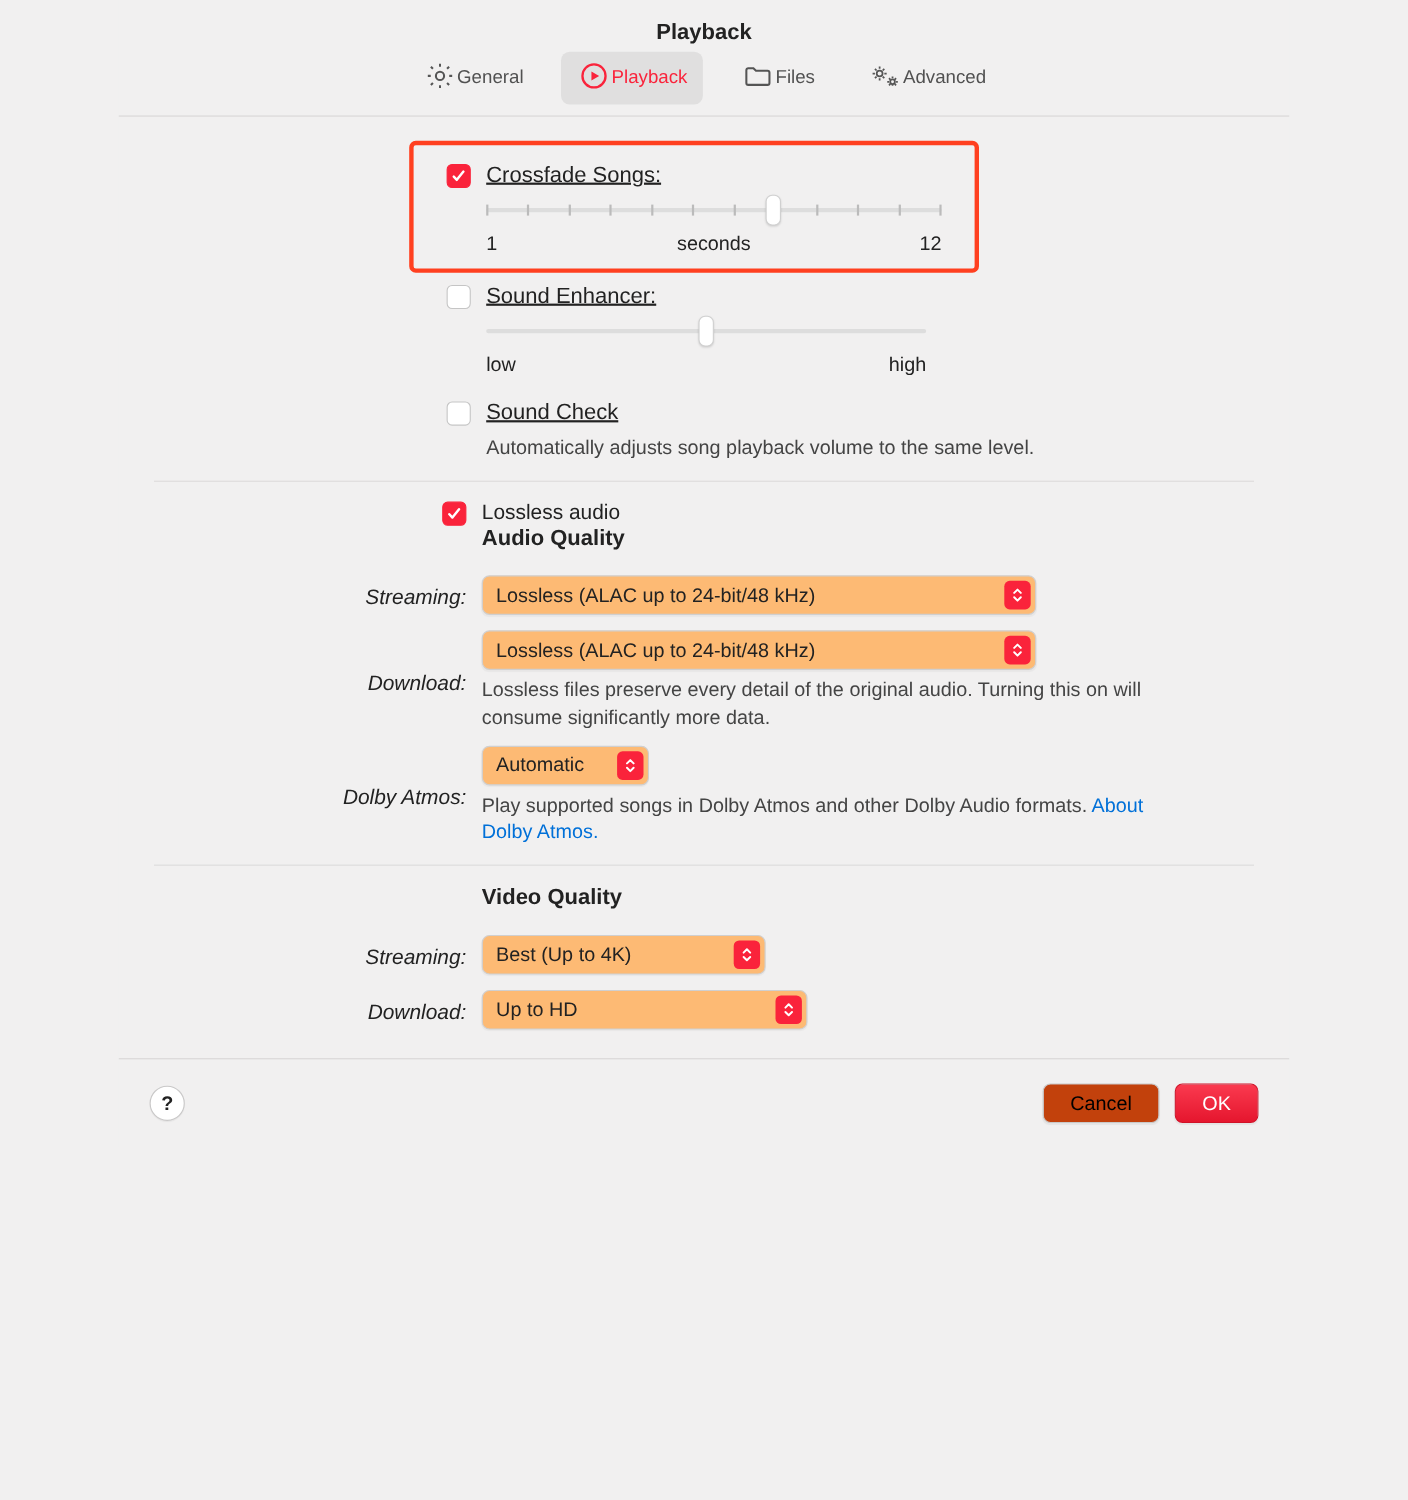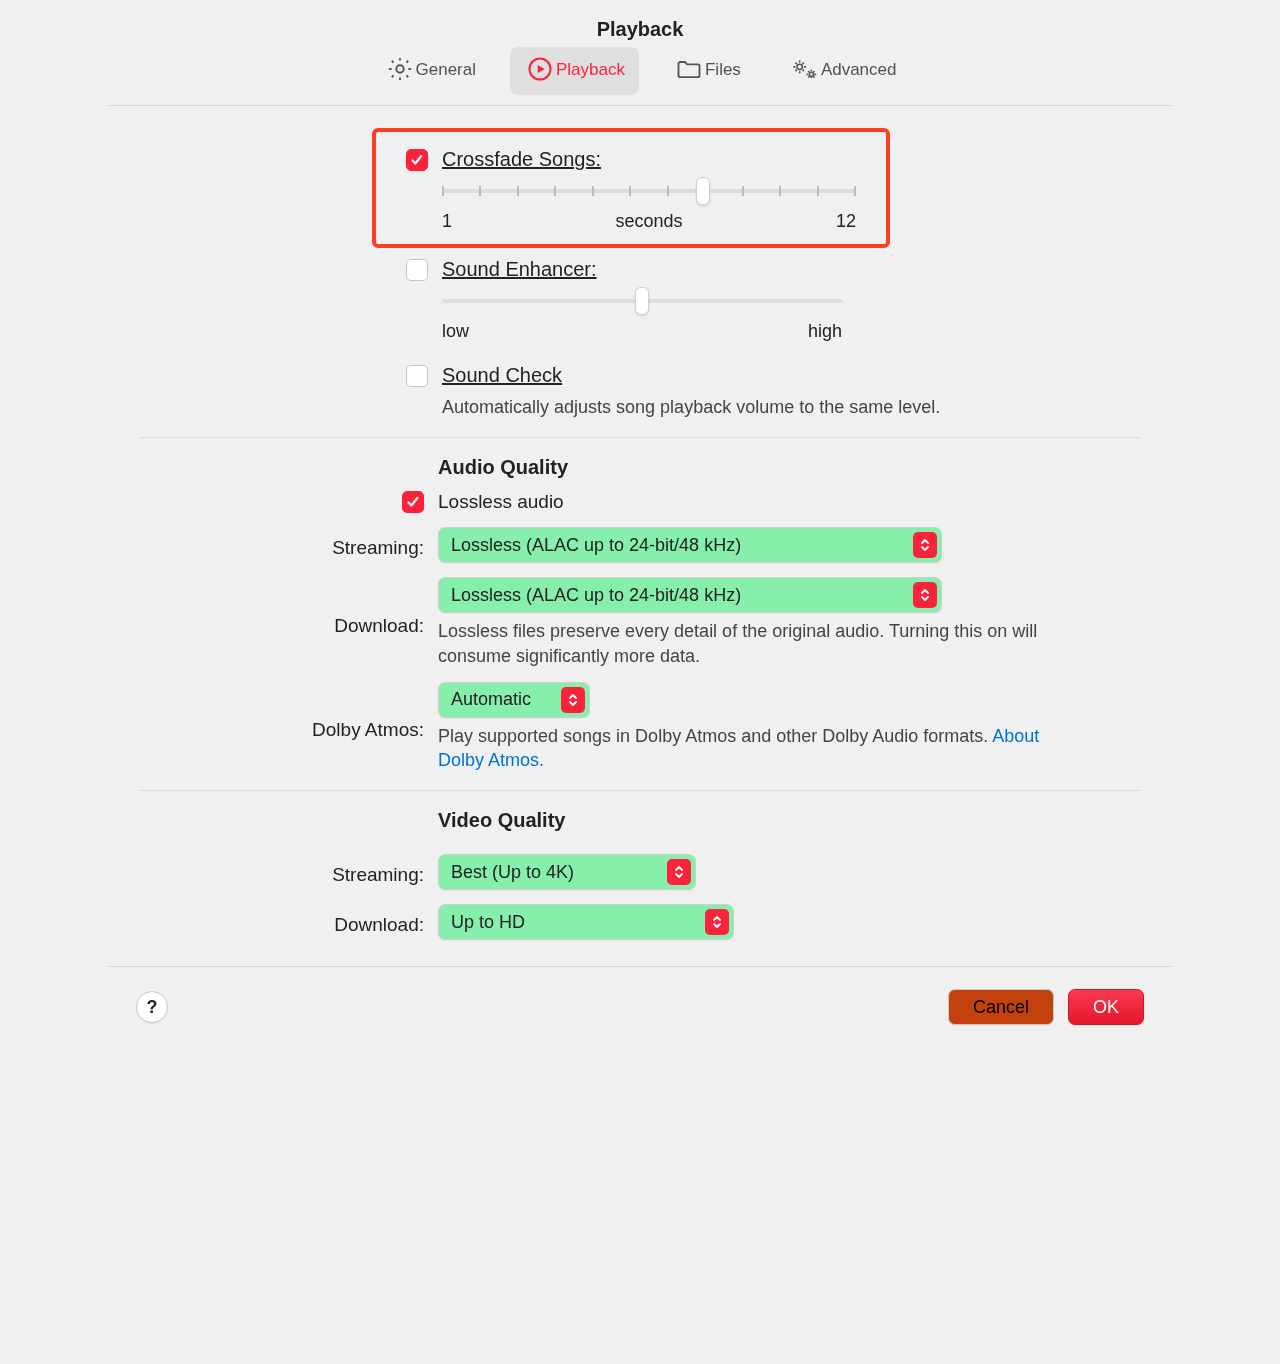--- a/index.html
+++ b/index.html
@@ -28,25 +28,25 @@
   .slider-ticks { position:absolute; left:0; right:0; top:2px; height:20px; display:flex; justify-content:space-between;}
   .slider-ticks span { width:2px; height:10px; background:#bbb; margin-top:5px;}
   .slider-thumb { position:absolute; top:50%; width:14px; height:28px; background:#fff; border:1px solid #d0d0d0; border-radius:6px; box-shadow:0 1px 2px rgba(0,0,0,0.15); transform:translate(-50%,-50%); }
   .slider-labels { display:flex; justify-content:space-between; align-items:baseline; font-size:18px; margin-top:8px;}
   .slider-labels .center { position:absolute; left:50%; transform:translateX(-50%);}
   .slider-labels-wrap { position:relative;}
   .desc { font-size:18px; color:#444; margin-top:6px; line-height:1.35; max-width:620px;}
   .desc a { color:#0070d8; text-decoration:none; }
   .inner-hr { border:none; border-top:1px solid #dcdbdb; margin:18px 32px 18px 32px; }
   .section-head { font-size:20px; font-weight:700; margin-bottom:8px;}
-  .select { position:relative; display:inline-flex; align-items:center; background:#86efac; border:1px solid #d0cfcf; border-radius:7px; height:36px; padding:0 40px 0 12px; font-size:18px; box-shadow:0 1px 1px rgba(0,0,0,0.04); cursor:pointer;}
+  .select { position:relative; display:inline-flex; align-items:center; background:#fdba74; border:1px solid #d0cfcf; border-radius:7px; height:36px; padding:0 40px 0 12px; font-size:18px; box-shadow:0 1px 1px rgba(0,0,0,0.04); cursor:pointer;}
   .select .stepper { position:absolute; right:4px; top:4px; bottom:4px; width:24px; background:#fa233b; border-radius:5px; display:flex; flex-direction:column; align-items:center; justify-content:center; }
   .select .stepper svg { display:block;}
   .formrow { display:flex; align-items:center; margin-top:14px; }
-  .formrow .labelcol { padding-top:6px; }
+  .formrow .labelcol { padding-top:6px;font-style:italic; }
   .footer { border-top:1px solid #d7d6d6; display:flex; align-items:center; padding:22px 28px; gap:14px;}
   .help-btn { width:32px; height:32px; border-radius:50%; border:1px solid #c9c8c8; background:#fff; display:flex; align-items:center; justify-content:center; font-size:18px; font-weight:600; cursor:pointer; box-shadow:0 1px 1px rgba(0,0,0,0.05);}
   .spacer { flex:1; }
   .btn { height:36px; padding:0 24px; border-radius:7px; font-size:18px; border:1px solid #c9c8c8; background:#c2410c; cursor:pointer; box-shadow:0 1px 1px rgba(0,0,0,0.05);}
   .btn.primary { background:linear-gradient(#fa3a4f,#e5162e); border-color:#d01228; color:#fff; font-weight:500;}
 </style>
 </head>
 <body>
 
 <div class="window">
@@ -158,36 +158,36 @@
         <div class="checkbox">
           
         </div>
         <span class="check-label">Sound Check</span>
       </div>
       <div class="desc" style="margin-left:36px;">Automatically adjusts song playback volume to the same level.</div>
     </div>
 
     <hr class="inner-hr">
 
-    <div class="formrow" style="margin-top:0;">
-      <div class="labelcol"></div>
-      <div class="fieldcol wide">
-        <div class="section-head">Audio Quality</div>
-      </div>
-    </div>
     <div class="formrow" style="margin-top:4px;">
       <div class="labelcol" style="padding-top:0; display:flex; justify-content:flex-end; align-items:center;">
         <div class="checkbox checked">
           <svg width="14" height="14" viewBox="0 0 14 14">
               <path d="M2.5 7.5l2.8 3 6-7.5" stroke="#fff" stroke-width="2.2" fill="none" stroke-linecap="round" stroke-linejoin="round"></path>
             </svg>
         </div>
       </div>
       <div class="fieldcol wide"><span>Lossless audio</span></div>
     </div>
+    <div class="formrow" style="margin-top:0;">
+      <div class="labelcol"></div>
+      <div class="fieldcol wide">
+        <div class="section-head">Audio Quality</div>
+      </div>
+    </div>
     <div class="formrow">
       <div class="labelcol">Streaming:</div>
       <div class="fieldcol wide">
         <div class="select" style="width:504px;">
           <span>Lossless (ALAC up to 24-bit/48 kHz)</span>
           <span class="stepper">
             <svg width="12" height="18" viewBox="0 0 12 18">
                 <path d="M3 7l3-3 3 3M3 11l3 3 3-3" stroke="#fff" stroke-width="1.8" fill="none" stroke-linecap="round" stroke-linejoin="round"></path>
               </svg>
           </span>

